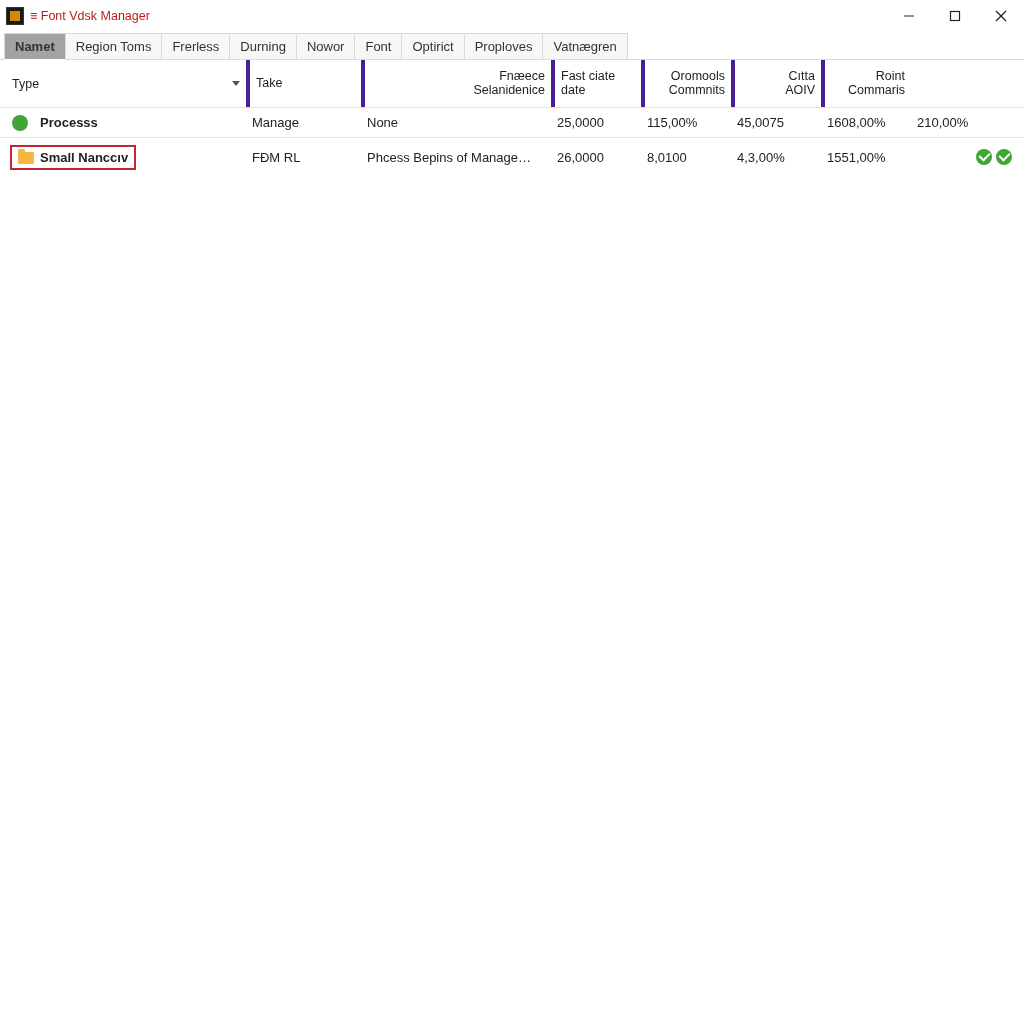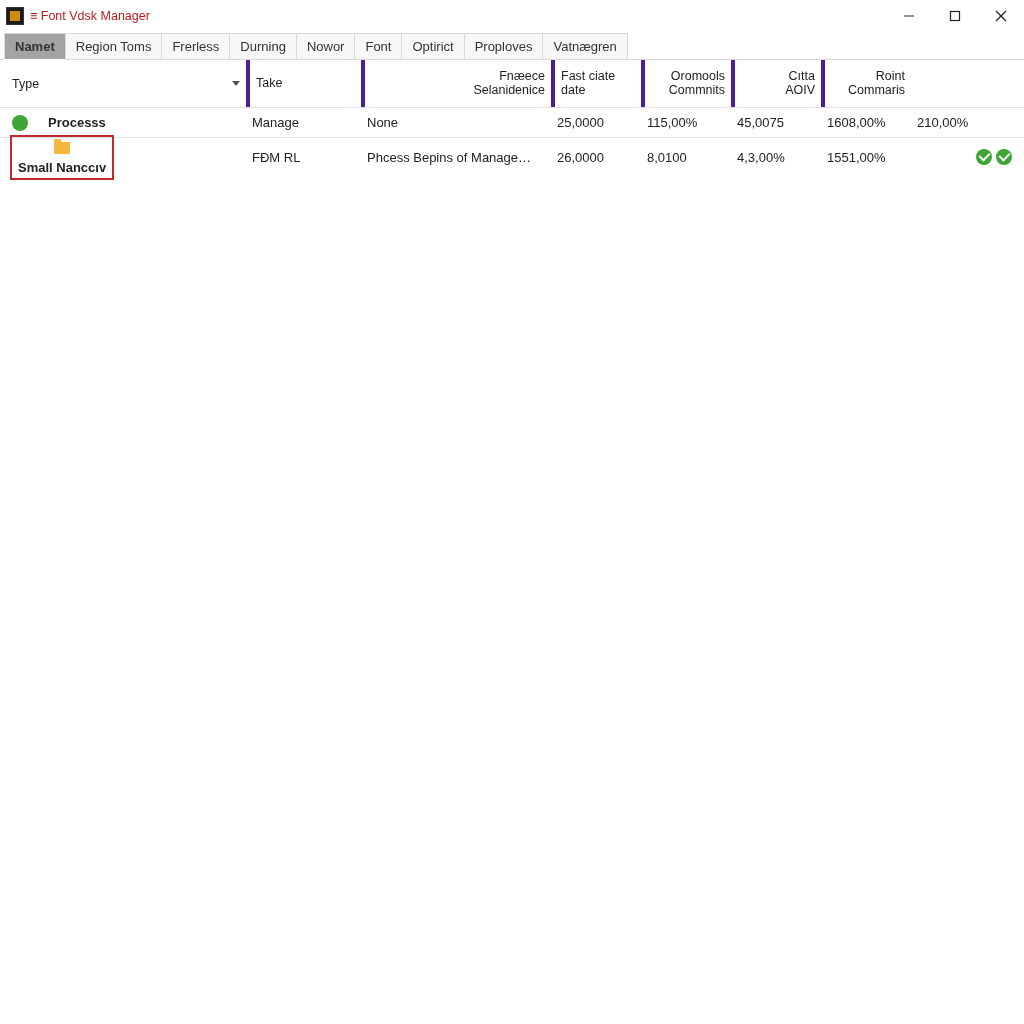--- a/index.html
+++ b/index.html
@@ -102,21 +102,21 @@
     grid-template-columns: 240px 115px 190px 90px 90px 90px 90px 1fr;
     align-items: center;
     padding: 0 6px;
     height: 30px;
     font-size: 13px;
   }
   .row.separator { border-bottom: 1px solid #e3e3e3; }
   .cell { padding: 0 6px; white-space: nowrap; overflow: hidden; text-overflow: ellipsis; }
   .cell.right { text-align: left; }
   .cell.bold { font-weight: 700; }
-  .cell.name { display: flex; align-items: center; gap: 20px; }
+  .cell.name { display: flex; align-items: center; gap: 12px; }
   .icon-circle {
     width: 16px; height: 16px; border-radius: 50%;
     background: #3fa535;
     display: inline-block;
     position: relative;
   }
   .icon-folder {
     width: 16px; height: 12px;
     background: #f6b73c;
     border-radius: 1px;
@@ -131,21 +131,20 @@
     background: #f6b73c;
     border-radius: 1px 1px 0 0;
   }
   .highlight {
     border: 2px solid #c1272d;
     display: inline-flex;
     align-items: center;
     padding: 3px 6px;
     gap: 6px;
     margin-left: -2px;
-    flex-direction: column;
   }
   .green-check {
     width: 16px; height: 16px;
     background: #3fa535;
     border-radius: 50%;
     display: inline-flex;
     align-items: center;
     justify-content: center;
     margin-left: 2px;
   }

